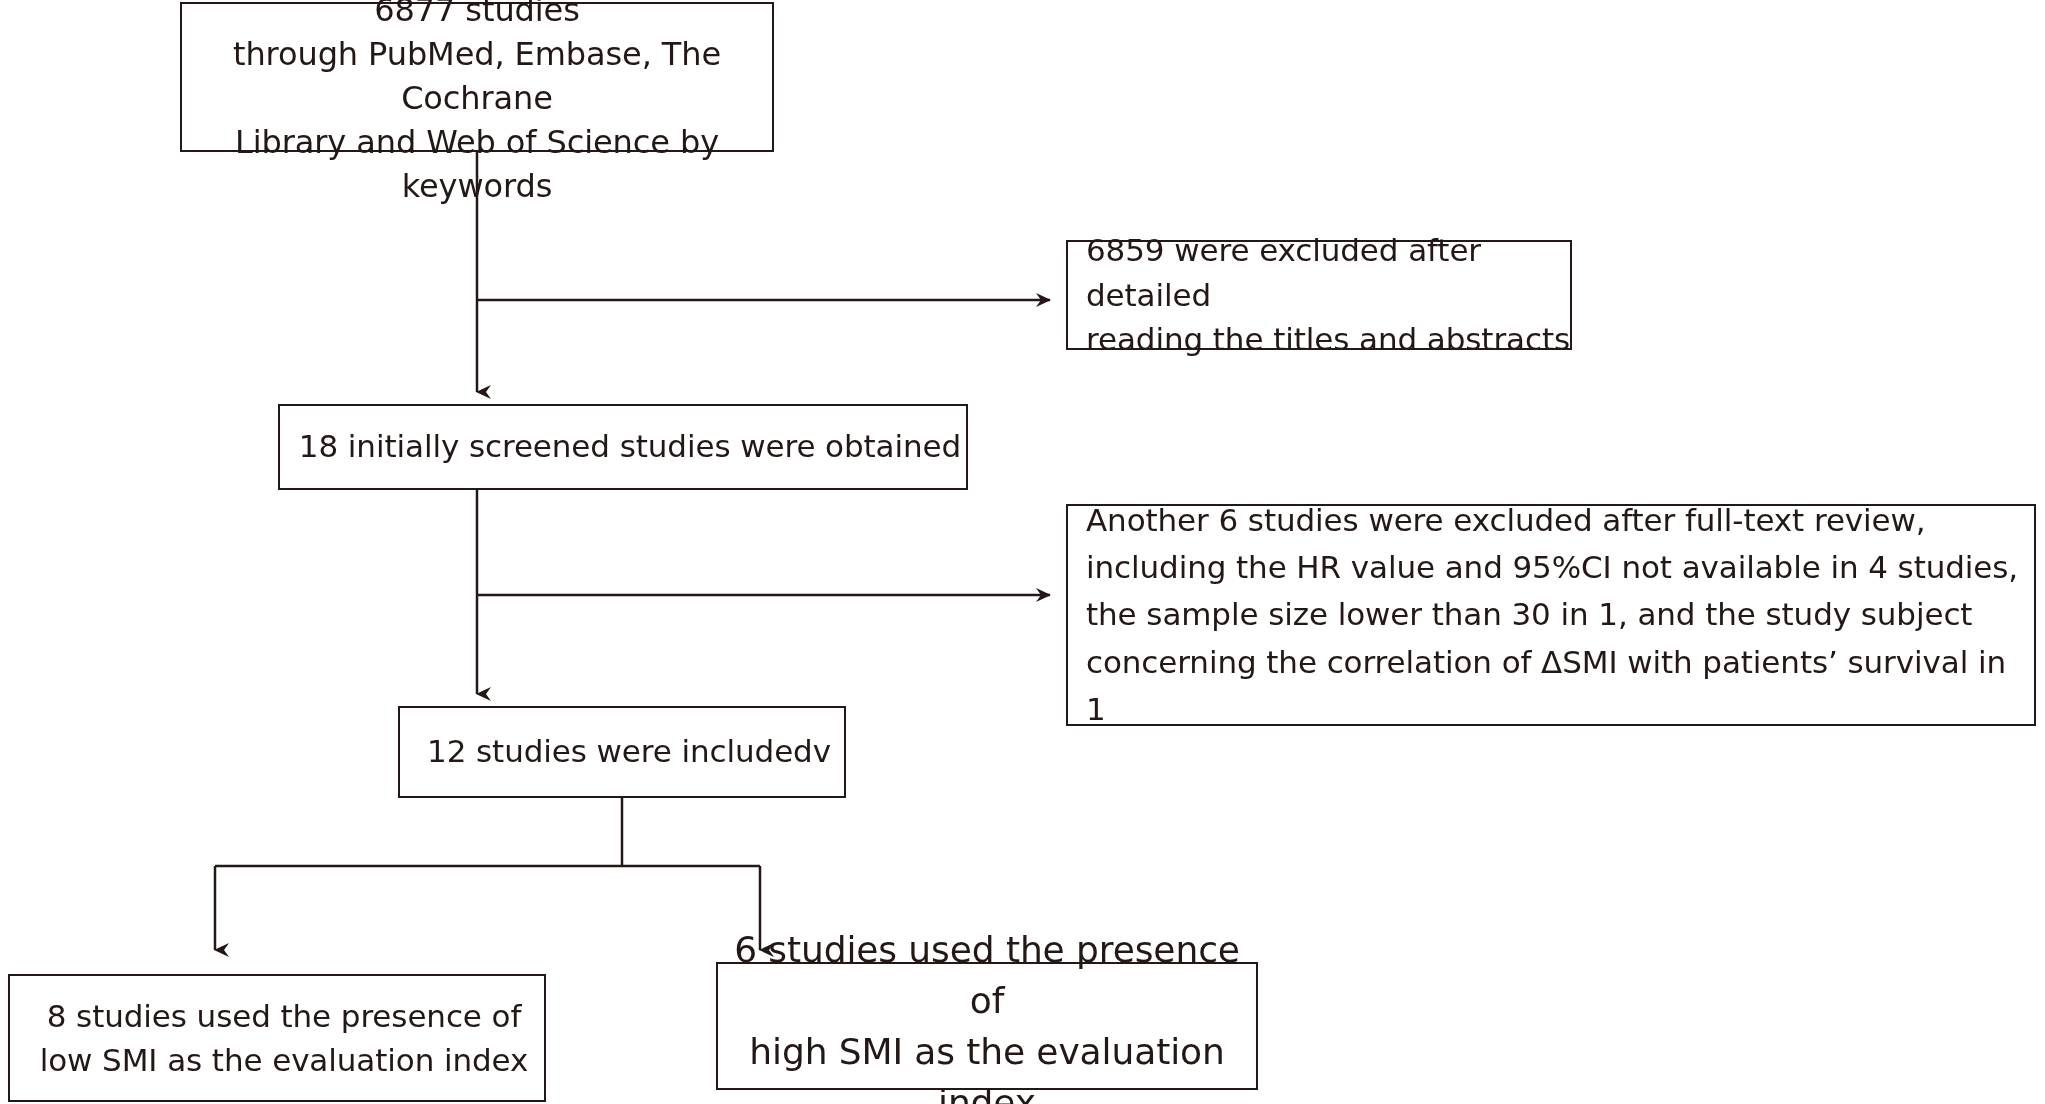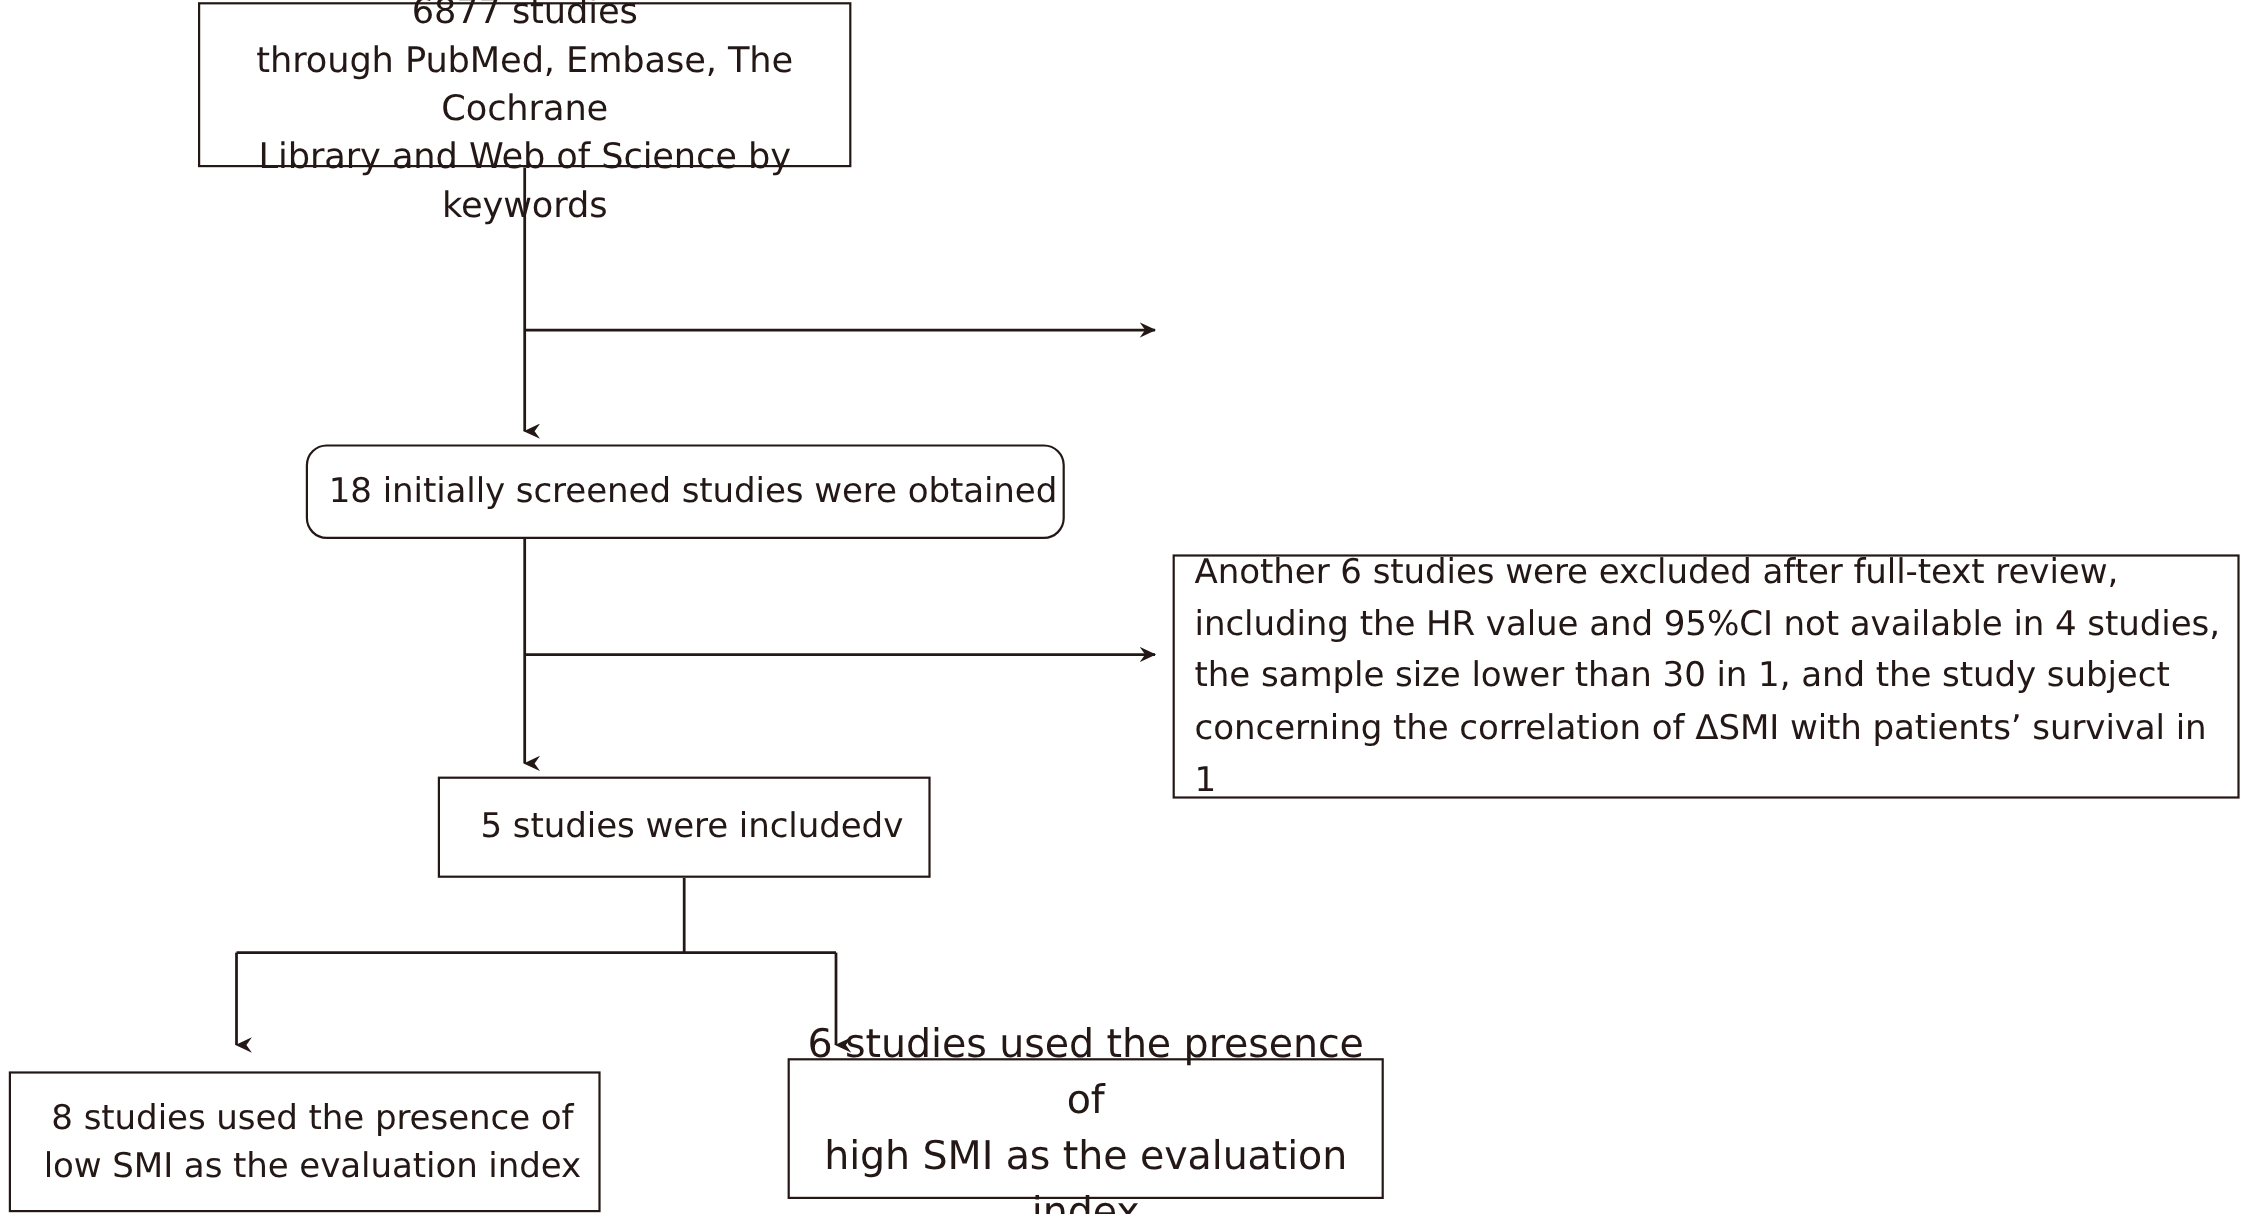--- a/index.html
+++ b/index.html
@@ -47,21 +47,21 @@
   .center-text { text-align: center; }
   .left-text   { text-align: left; }
 
   
   #node-identified      { left: 180px;  top: 2px;   width: 594px;  height: 150px; }
   #node-identified .node-text { font-size: 32px; line-height: 1.37; }
 
   #node-excluded-titles { left: 1066px; top: 240px; width: 506px; height: 110px; }
   #node-excluded-titles .node-text { font-size: 31px; line-height: 1.45; padding-left: 18px; }
 
-  #node-screened        { left: 278px;  top: 404px; width: 690px;  height: 86px; border-radius: 19px; }
+  #node-screened        { left: 278px;  top: 404px; width: 690px;  height: 86px; }
   #node-screened .node-text { font-size: 31px; padding-left: 14px; }
 
   #node-excluded-fulltext { left: 1066px; top: 504px; width: 970px; height: 222px; }
   #node-excluded-fulltext .node-text { font-size: 31px; line-height: 1.52; padding-left: 18px; }
 
   #node-included        { left: 398px;  top: 706px; width: 448px;  height: 92px; }
   #node-included .node-text { font-size: 31px; padding-left: 14px; }
 
   #node-low-smi         { left: 8px;    top: 962px; width: 538px;  height: 128px; margin-top: 12px; }
   #node-low-smi .node-text { font-size: 31px; line-height: 1.42; padding-left: 14px; }
@@ -113,34 +113,38 @@
       <path d="M760,866 L760,950" stroke="#231815" stroke-width="2.5" fill="none" marker-end="url(#arrowhead-down)"></path>
     </g>
   </svg>
 
   <div class="node" id="node-identified">
     <span class="node-text center-text">The preliminary retrieval identified 6877 studies
 through PubMed, Embase, The Cochrane
 Library and Web of Science by keywords</span>
   </div>
 
+  <div class="node" id="node-excluded-titles">
+    <span class="node-text left-text">6859 were excluded after detailed
+reading the titles and abstracts</span>
+  </div>
 
   <div class="node" id="node-screened">
     <span class="node-text left-text">18 initially screened studies were obtained</span>
   </div>
 
   <div class="node" id="node-excluded-fulltext">
     <span class="node-text left-text">Another 6 studies were excluded after full-text review,
 including the HR value and 95%CI not available in 4 studies,
 the sample size lower than 30 in 1, and the study subject
 concerning the correlation of ΔSMI with patients’ survival in 1</span>
   </div>
 
   <div class="node" id="node-included">
-    <span class="node-text left-text">5 studies were includedv</span>
+    <span class="node-text left-text">12 studies were includedv</span>
   </div>
 
   <div class="node" id="node-low-smi">
     <span class="node-text center-text">8 studies used the presence of
 low SMI as the evaluation index</span>
   </div>
 
   <div class="node" id="node-high-smi">
     <span class="node-text center-text">6 studies used the presence of
 high SMI as the evaluation index</span>

